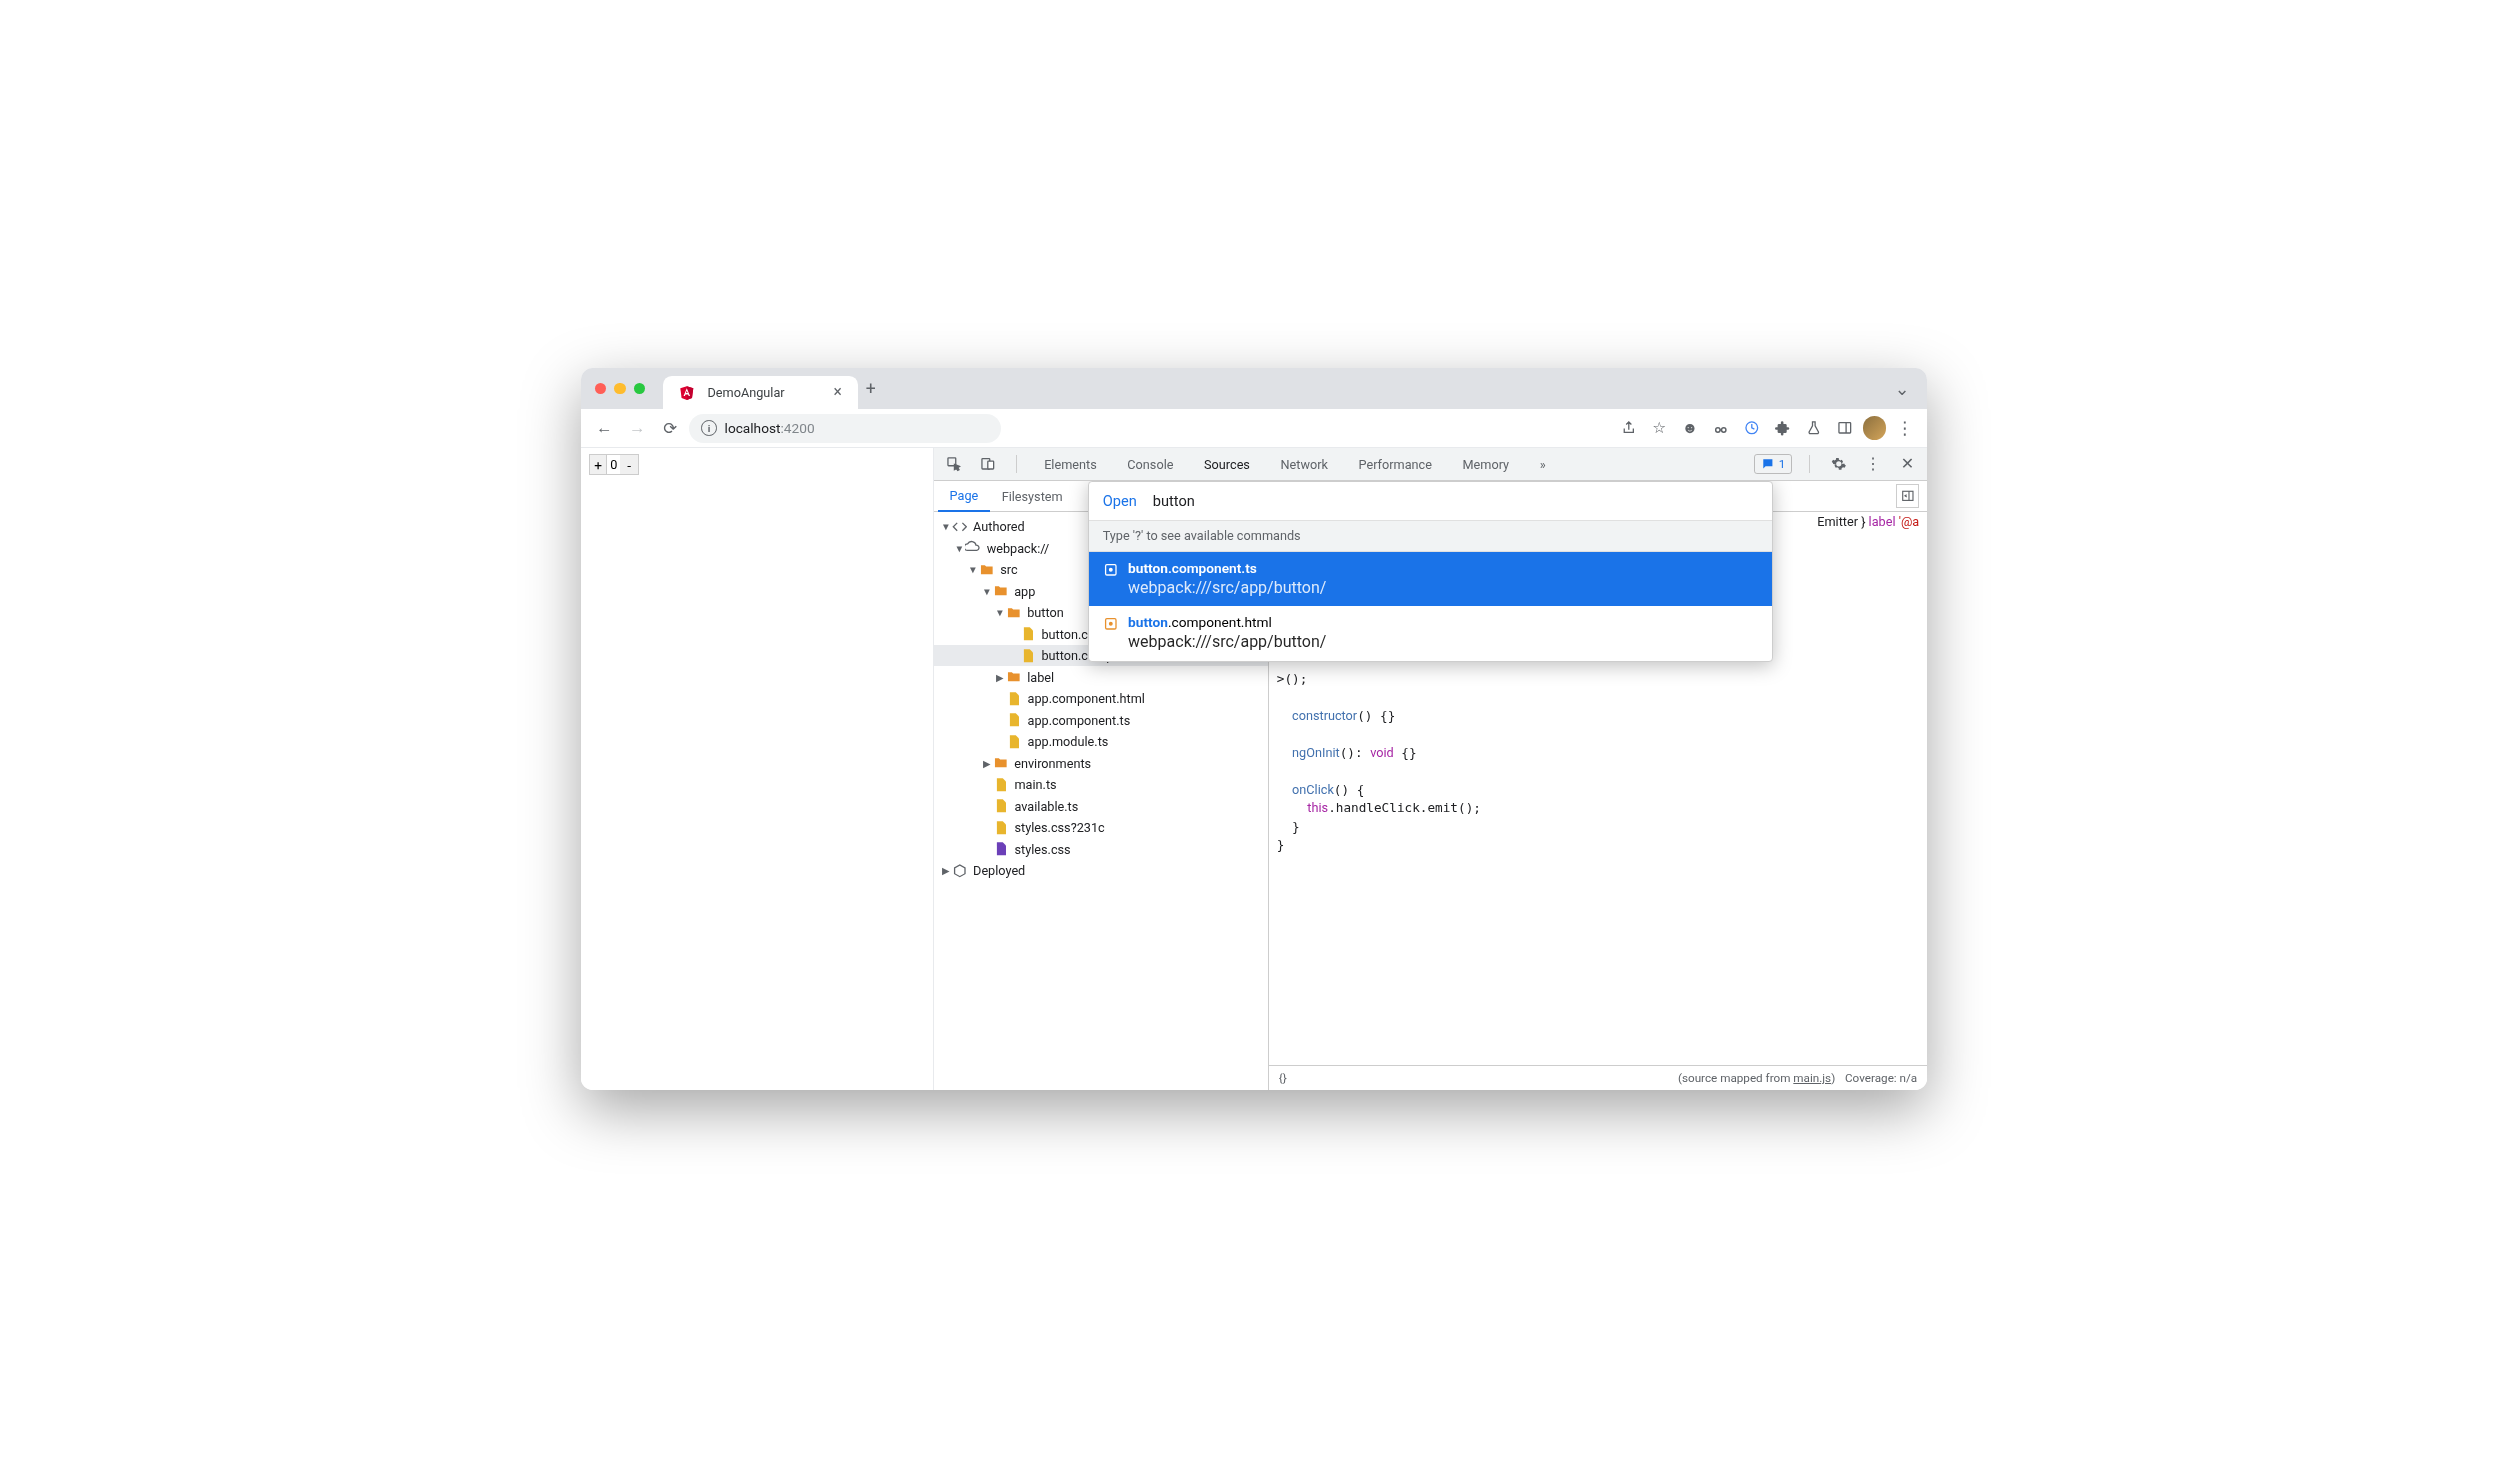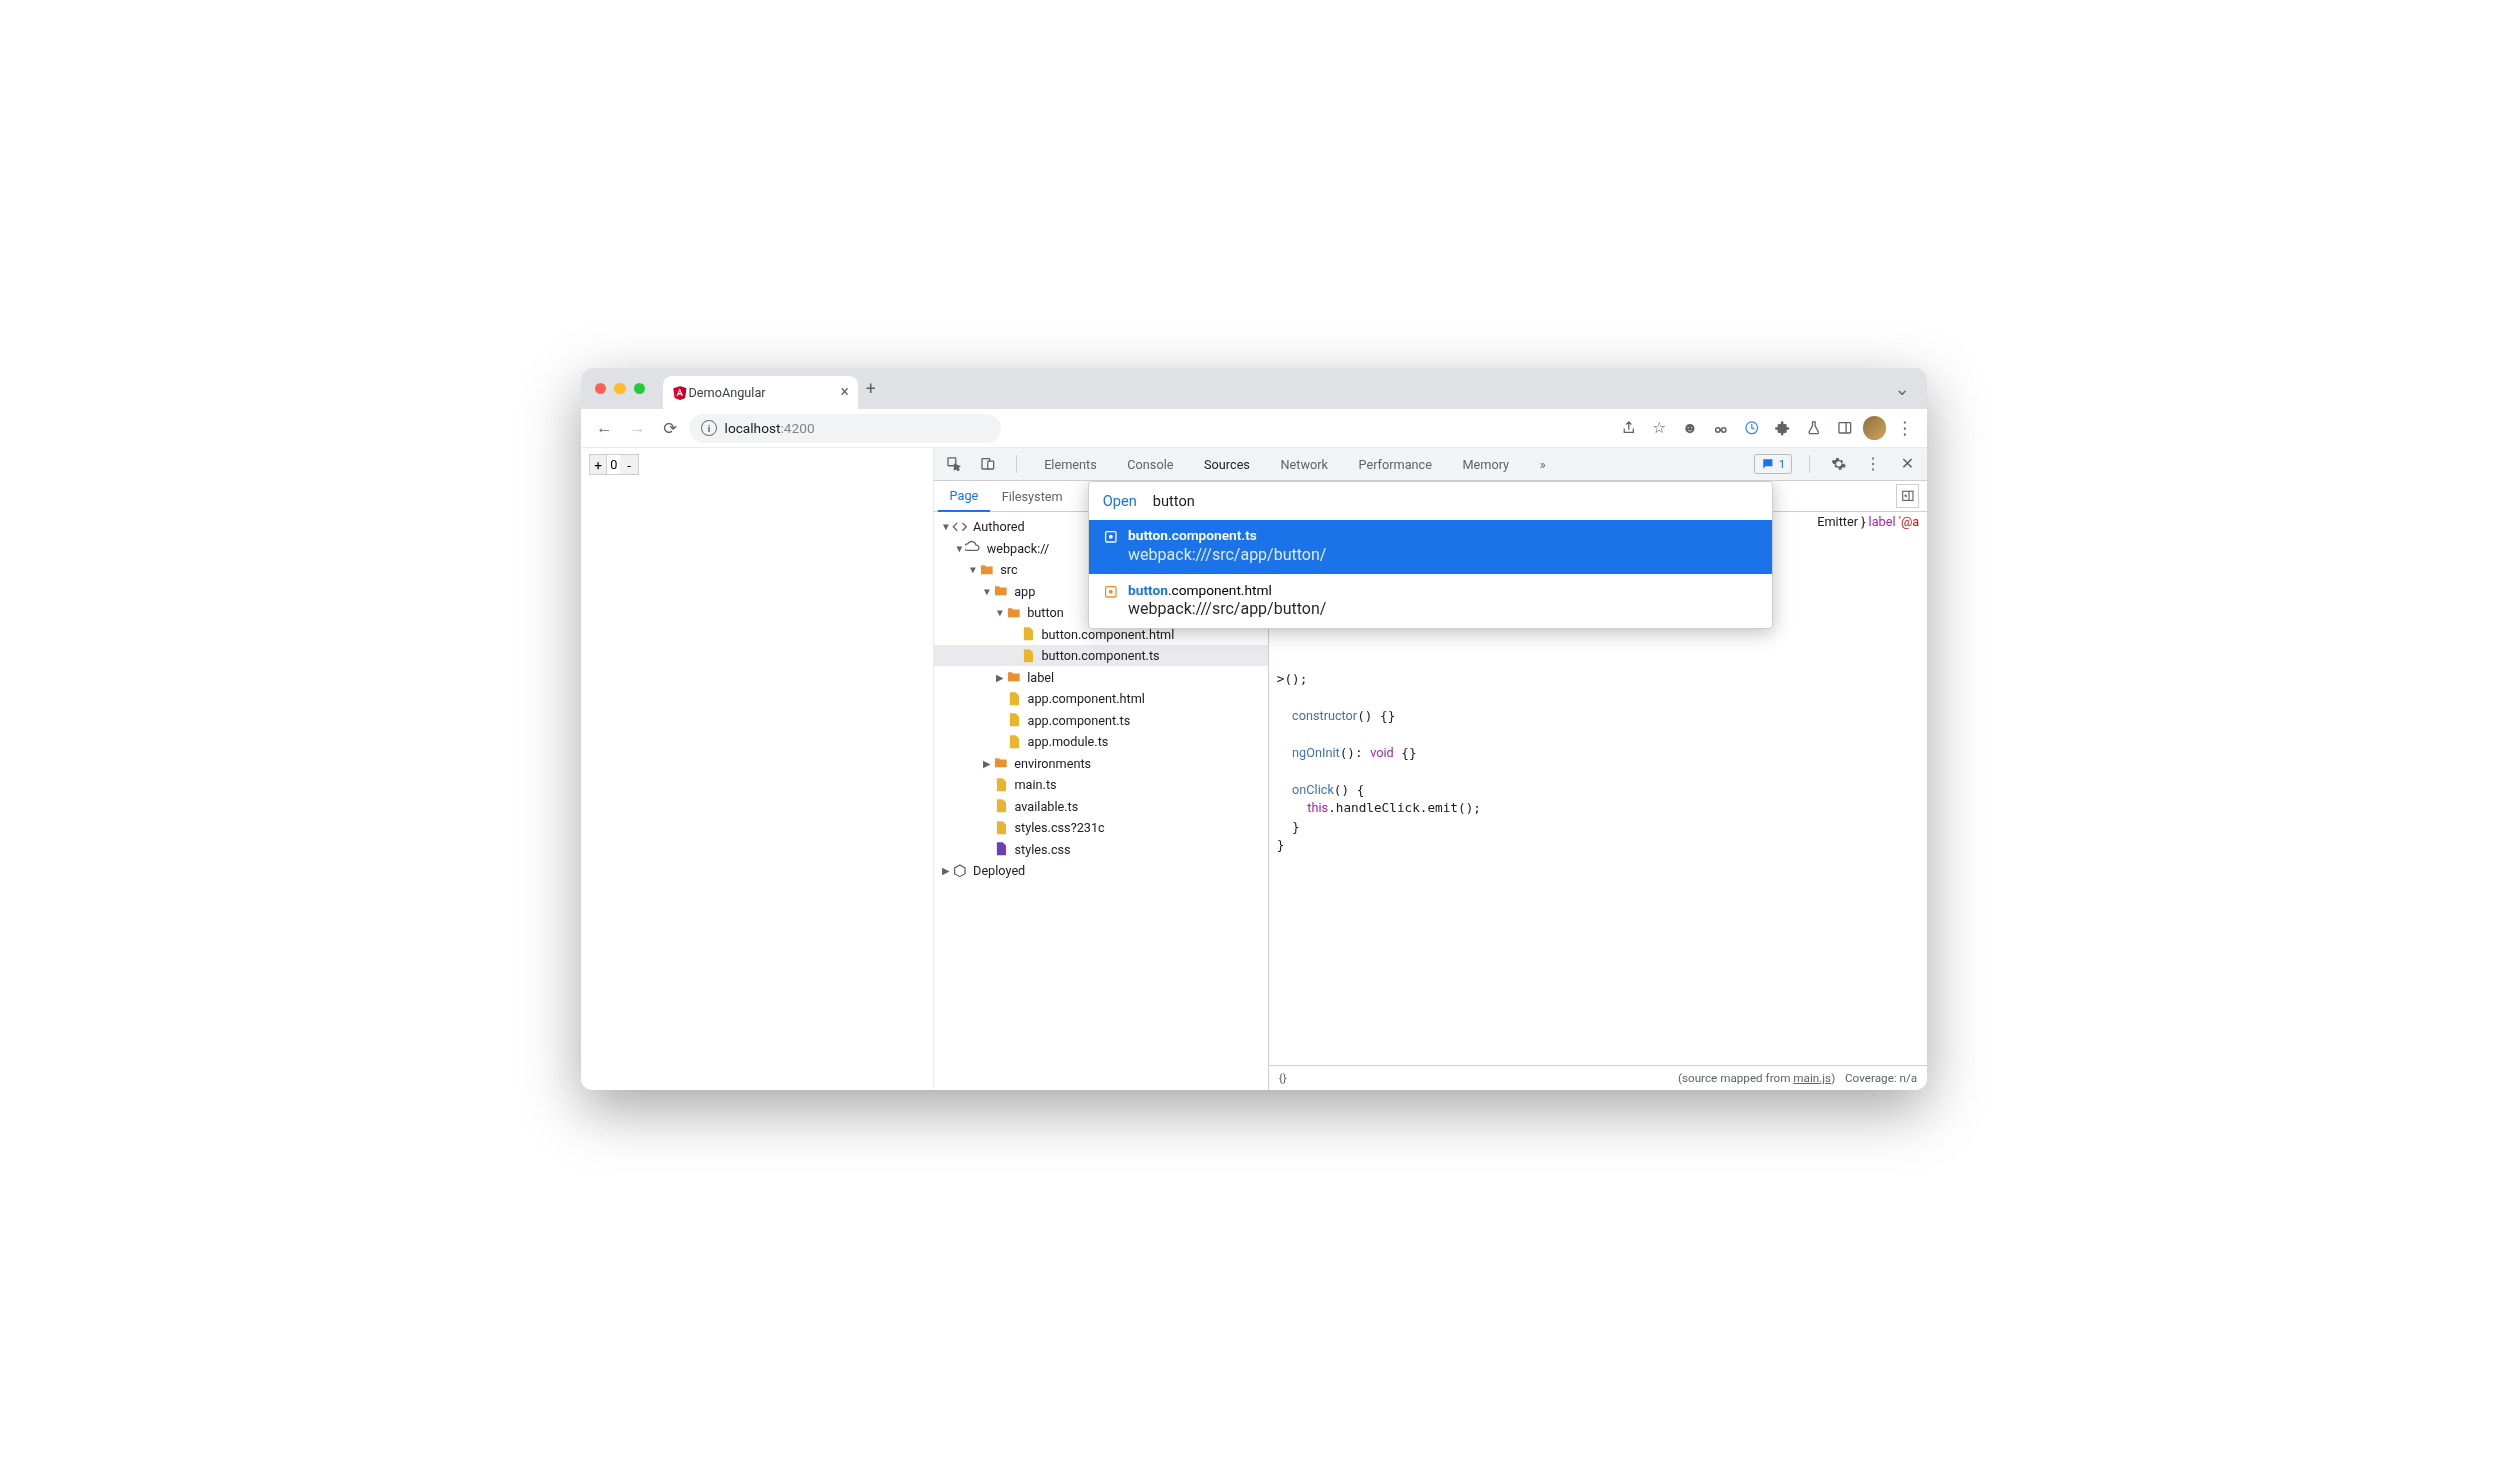--- a/index.html
+++ b/index.html
@@ -2,21 +2,21 @@
 <html><head>
 <meta charset="utf-8">
 <style>
 * { margin:0; padding:0; box-sizing:border-box; font-family:-apple-system,BlinkMacSystemFont,"Segoe UI",Roboto,sans-serif; }
 body { background:#fff; display:flex; align-items:center; justify-content:center; min-height:100vh; padding:39px; }
 .window { width:1346px; height:722px; background:#fff; border-radius:11.7px; box-shadow:0 19.5px 59px rgba(0,0,0,0.35); overflow:hidden; display:flex; flex-direction:column; position:relative; }
 .tab-strip { height:41px; background:#dfe1e5; display:flex; align-items:center; padding:0 7.8px; }
 .traffic-lights { display:flex; gap:7.8px; margin-left:5.9px; margin-right:17.6px; }
 .tl { width:11.7px; height:11.7px; border-radius:50%; }
 .tl.red{background:#ff5f57}.tl.yellow{background:#febc2e}.tl.green{background:#28c840}
-.browser-tab { display:flex; align-items:center; background:#fff; height:33px; padding:0 9px; border-radius:8.8px 8.8px 0 0; margin-top:7.8px; gap:1px; font-size:12.7px; color:#3c4043; min-width:195px; }
+.browser-tab { display:flex; align-items:center; background:#fff; height:33px; padding:0 16px; border-radius:8.8px 8.8px 0 0; margin-top:7.8px; gap:13px; font-size:12.7px; color:#3c4043; min-width:195px; }
 .tab-favicon{width:15.6px;height:15.6px;display:flex;align-items:center;justify-content:center;}
 .tab-favicon svg{width:15.6px;height:15.6px;}
 .tab-close{margin-left:auto;font-size:15.6px;color:#5f6368;cursor:pointer;}
 .new-tab{margin-left:7.8px;font-size:17.6px;color:#5f6368;cursor:pointer;}
 .tab-strip .spacer{flex:1}
 .min-icon{color:#5f6368;font-size:17.6px;cursor:pointer;margin-right:9.8px;}
 .addr-bar { height:39px; background:#fff; display:flex; align-items:center; padding:0 9.8px; gap:5.9px; border-bottom:1px solid #e8eaed; }
 .nav-btn{width:27px;height:27px;display:flex;align-items:center;justify-content:center;color:#5f6368;cursor:pointer;font-size:16.6px;}
 .nav-btn.disabled{color:#c4c7ca;}
 .omnibox{flex:0 0 auto;display:flex;align-items:center;background:#f1f3f4;border-radius:15.6px;height:29px;padding:0 11.7px;gap:7.8px;font-size:13.7px;color:#202124;width:312px;}
@@ -361,20 +361,21 @@
             <span><span>(source mapped from </span><span class="link">main.js</span><span>)</span></span>
             <span style="margin-left:9.8px">Coverage: n/a</span>
           </div>
         </div>
 
         <div class="open-dialog">
           <div class="open-head">
             <span class="open-label">Open</span>
             <input class="open-input" value="button" style="">
           </div>
+          <div class="open-hint">Type '?' to see available commands</div>
           <div class="open-results">
             <div class="open-item sel">
               <svg class="open-item-icon" viewBox="0 0 24 24" fill="none" stroke="#fff" stroke-width="2">
                   <rect x="4" y="4" width="16" height="16" rx="2"></rect>
                   <circle cx="12" cy="12" r="2" fill="#fff"></circle>
                 </svg>
               <div class="open-item-main">
                 <div class="open-fname"><span class="open-match">button</span><span>.component.ts</span></div>
                 <div class="open-path">webpack:///src/app/button/</div>
               </div>

